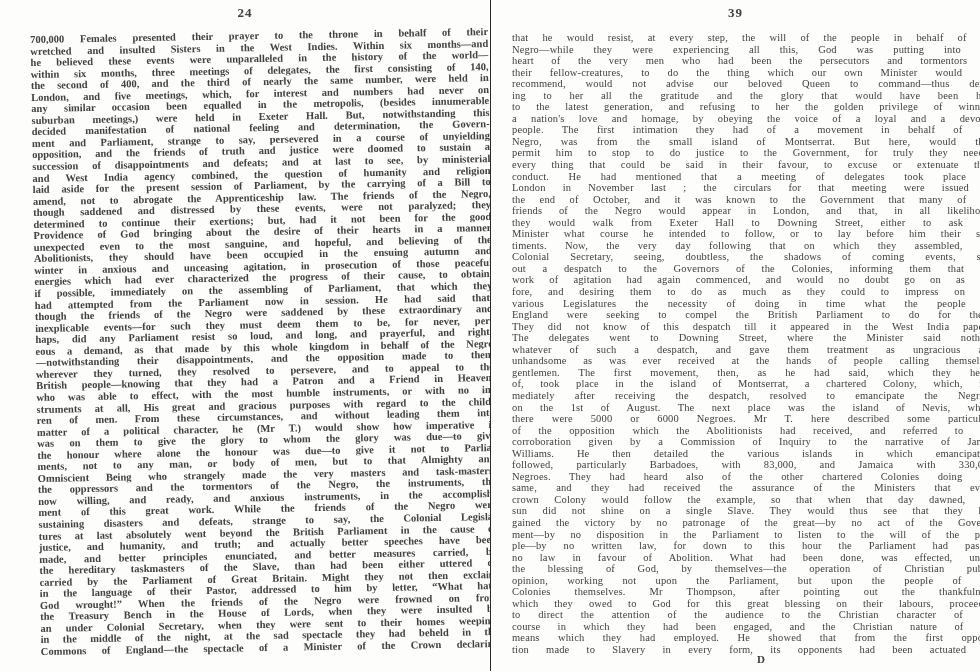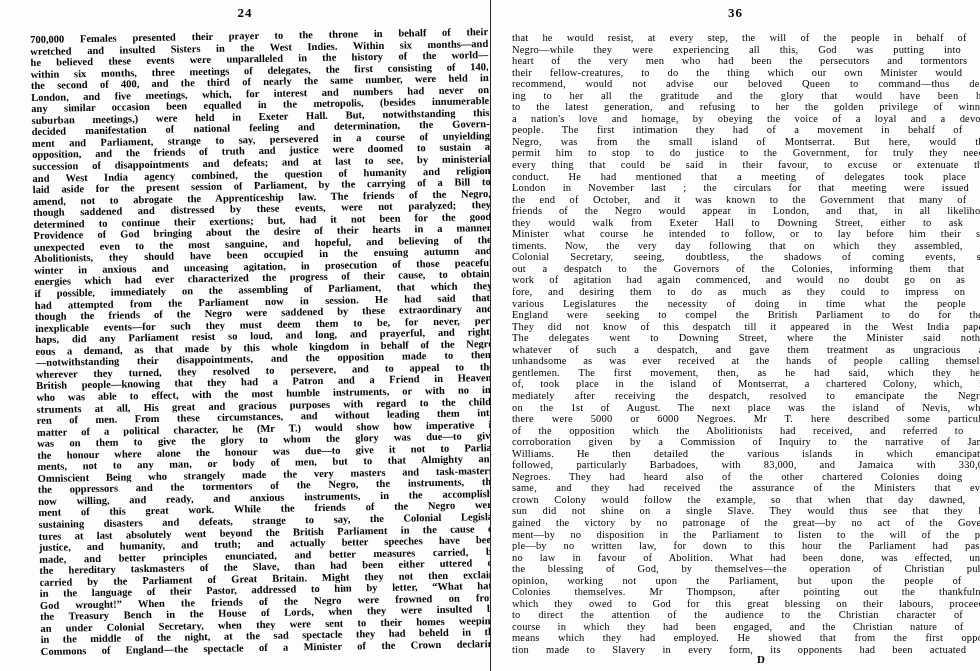--- a/index.html
+++ b/index.html
@@ -7,21 +7,21 @@
     padding: 0;
     background: #ffffff;
   }
   .sheet {
     position: relative;
     width: 980px;
     height: 671px;
     background: #fdfdfc;
     overflow: hidden;
     font-family: "Liberation Serif", serif;
-    color: #000000;
+    color: #404040;
   }
   .divider {
     position: absolute;
     left: 490px;
     top: 0;
     width: 1px;
     height: 671px;
     background: #2a2a2a;
   }
   .page {
@@ -138,21 +138,21 @@
         <div class="line">in the language of their Pastor, addressed to him by letter, “What hath</div>
         <div class="line">God wrought!”  When the friends of the Negro were frowned on from</div>
         <div class="line">the Treasury Bench in the House of Lords, when they were insulted by</div>
         <div class="line">an under Colonial Secretary, when they were sent to their homes weeping,</div>
         <div class="line">in the middle of the night, at the sad spectacle they had beheld in the</div>
         <div class="line">Commons of England—the spectacle of a Minister of the Crown declaring</div>
       </div>
   </div>
 
   <div class="page page-right">
-    <div class="folio">36</div>
+    <div class="folio">39</div>
     <div class="textblock right-text">
         <div class="line">that he would resist, at every step, the will of the people in behalf of the</div>
         <div class="line">Negro—while they were experiencing all this, God was putting into the</div>
         <div class="line">heart of the very men who had been the persecutors and tormentors of</div>
         <div class="line">their fellow-creatures, to do the thing which our own Minister would not</div>
         <div class="line">recommend, would not advise our beloved Queen to command—thus deny-</div>
         <div class="line">ing to her all the gratitude and the glory that would have been hers</div>
         <div class="line">to the latest generation, and refusing to her the golden privilege of winning</div>
         <div class="line">a nation's love and homage, by obeying the voice of a loyal and a devoted</div>
         <div class="line">people.  The first intimation they had of a movement in behalf of the</div>

